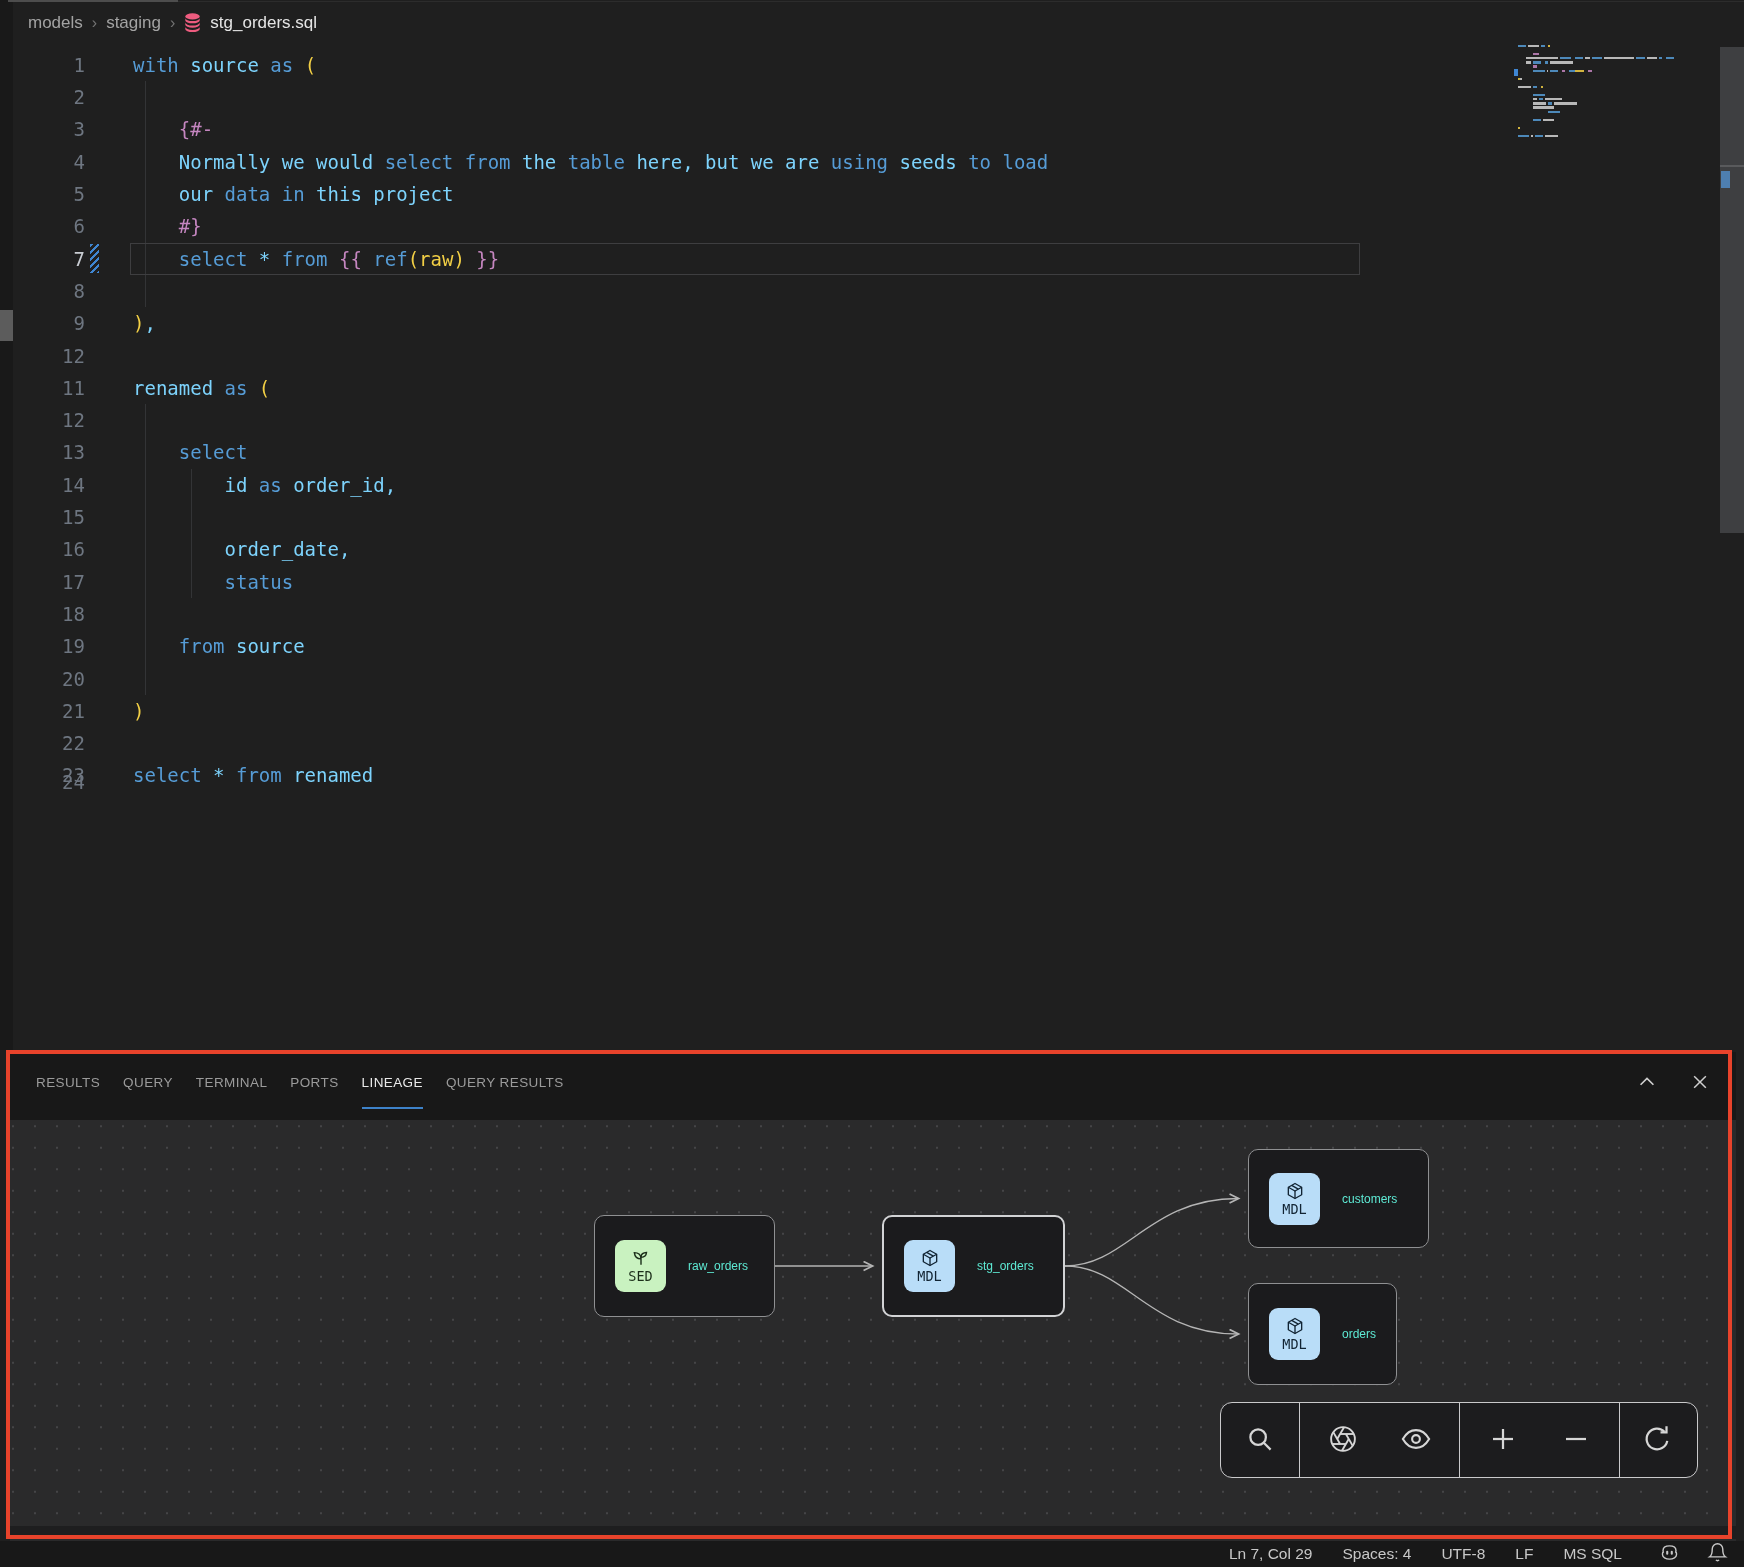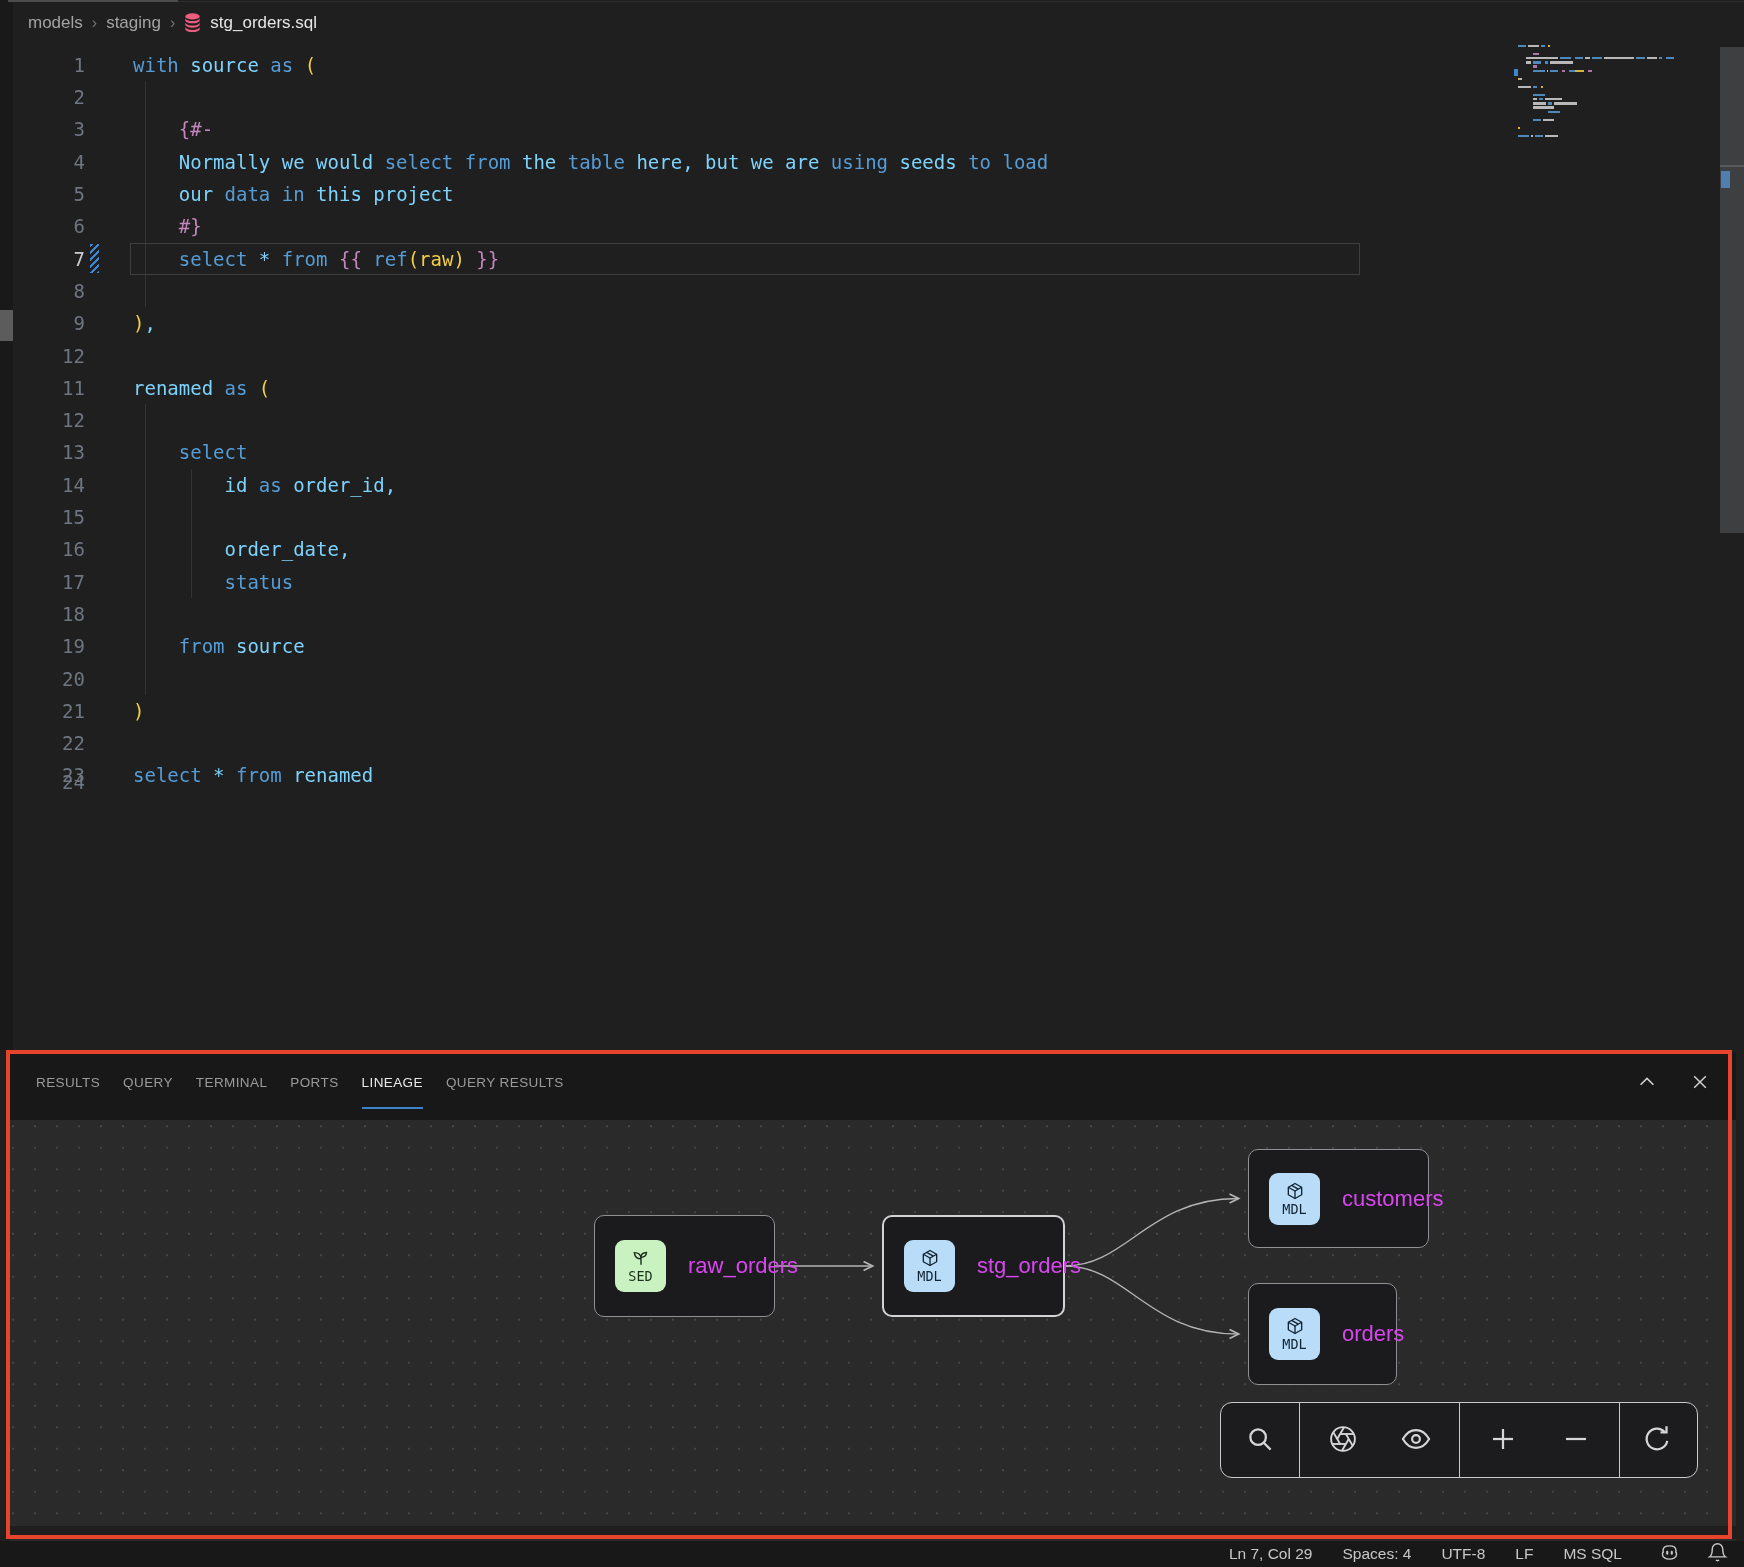--- a/index.html
+++ b/index.html
@@ -63,21 +63,21 @@
   .graph-bottom-strip{position:absolute;left:0;bottom:2px;width:100%;height:13px;background:#1e1e1f;}
   .edges{position:absolute;left:0;top:0;}
 
   .node{position:absolute;background:#1b1b1d;border:1.4px solid #8f9092;border-radius:10px;
         display:flex;align-items:center;padding-left:20px;gap:22px;box-sizing:border-box;cursor:pointer;}
   .node.selected{border:2px solid #d2d3d5;}
   .badge{width:51px;height:52px;border-radius:9px;display:flex;flex-direction:column;
          align-items:center;justify-content:center;flex:none;}
   .badge svg{width:20px;height:20px;display:block;}
   .badge-label{font-family:"DejaVu Sans Mono",monospace;font-size:13.5px;margin-top:0;}
-  .node-label{font-size:22px;color:#d946ef;}
+  .node-label{font-size:12px;color:#5eead4;}
 
   .graph-toolbar{position:absolute;left:1210px;top:282px;width:478px;height:76px;display:flex;
                  background:#1c1c1e;border:1.6px solid #c9c9cb;border-radius:12px;box-sizing:border-box;}
   .tb-group{display:flex;align-items:center;justify-content:space-evenly;height:100%;box-sizing:border-box;}
   .tb-group + .tb-group{border-left:1.6px solid #c9c9cb;}
   .tb-btn{background:none;border:none;padding:0;width:58px;height:58px;cursor:pointer;
           display:flex;align-items:center;justify-content:center;}
 
   
   .annotation{position:absolute;left:6px;top:1050px;width:1726px;height:489px;

